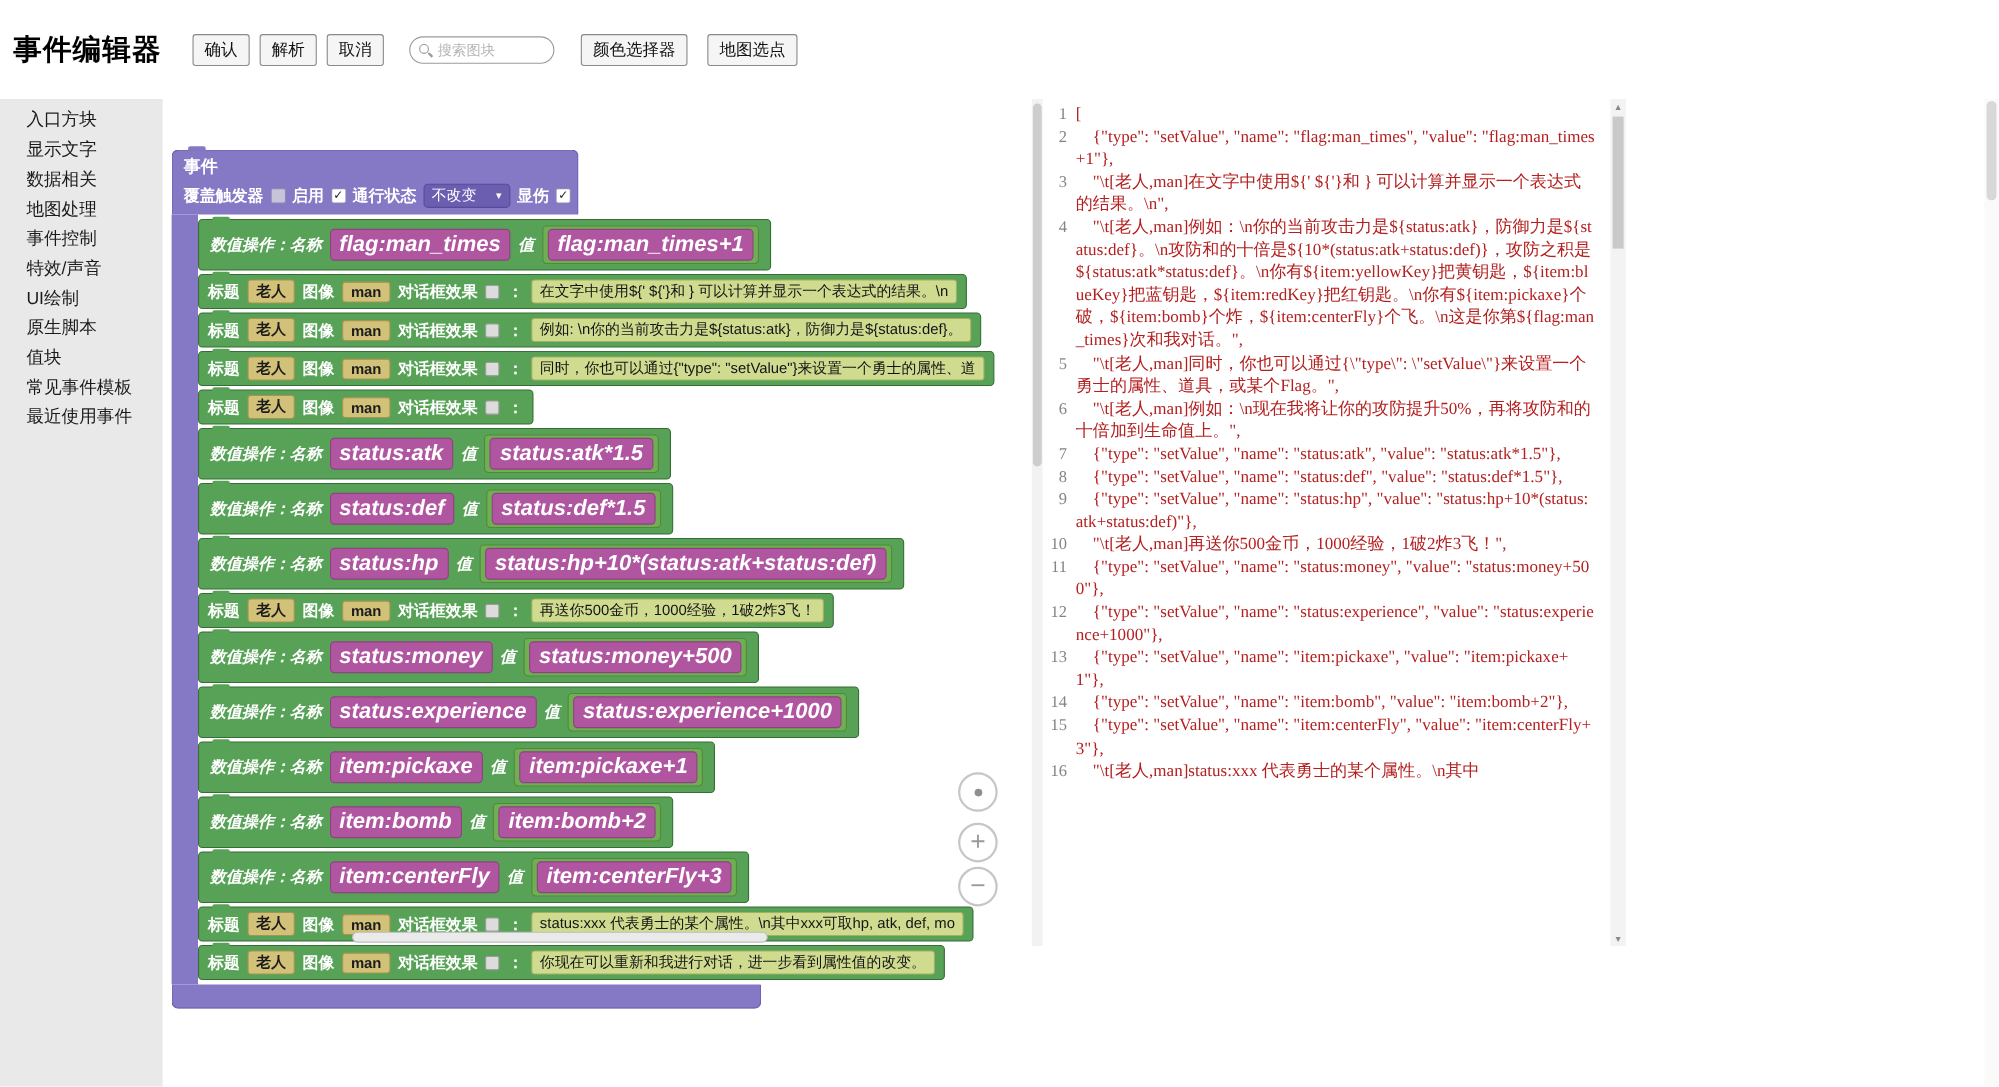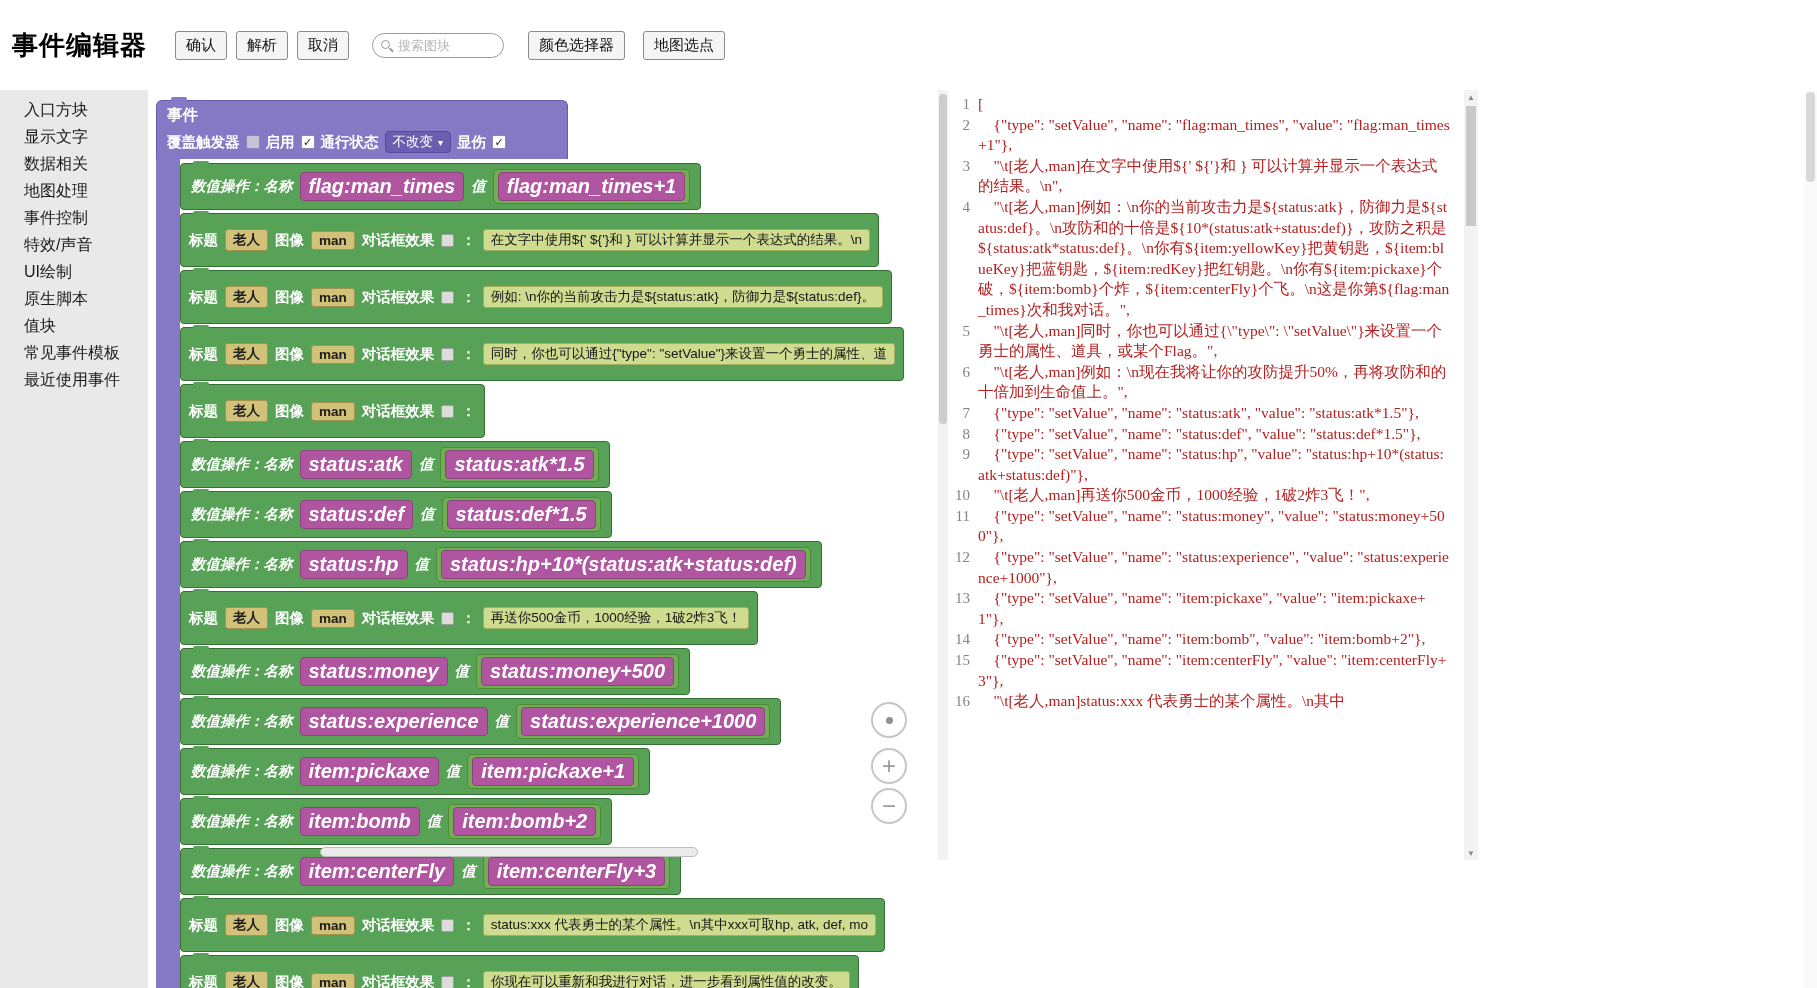--- a/index.html
+++ b/index.html
@@ -22,45 +22,45 @@
   .search-input { border:none; outline:none; width:96px; font-size:13px; font-family:inherit; background:transparent; color:#333; }
   .search-input::placeholder { color:#b5b5b5; }
 
   
   .sidebar { position:absolute; left:0; top:90px; width:148px; height:898px; background:#e9e9e9; padding-top:6px; }
   .sb-item { font-size:16px; color:#1a1a1a; padding:3px 0 3px 24px; line-height:21px; cursor:pointer; white-space:nowrap; }
 
   
   .canvas { position:absolute; left:148px; top:90px; width:790px; height:898px; background:#fff; overflow:hidden; }
   .event-block { position:absolute; left:8px; top:10px; }
-  .ev-head { width:412px; background:#8578c5; border:1px solid #6a5bae; border-bottom:none;
-             border-radius:6px 6px 0 0; padding:4px 10px 6px; position:relative; }
+  .ev-head { width:370px; background:#8578c5; border:1px solid #6a5bae; border-bottom:none;
+             border-radius:6px 6px 0 0; padding:4px 10px 6px; position:relative;margin-top:36px; }
   .ev-head::before { content:''; position:absolute; top:-4px; left:14px; width:16px; height:4px;
                      background:#8578c5; border-radius:2px 2px 0 0; }
   .ev-title { color:#fff; font-size:15.5px; font-weight:bold; margin-bottom:5px; }
   .ev-fields { display:flex; align-items:center; gap:6px; color:#fff; font-size:14.5px; font-weight:bold; white-space:nowrap; }
   .cb { display:inline-flex; align-items:center; justify-content:center; width:14px; height:14px;
         background:#c7c4da; border:1px solid #8d87b8; border-radius:2px; font-size:11px; line-height:1;
         color:#222; cursor:pointer; flex:0 0 auto; }
   .cb.on { background:#fff; }
-  .dd { display:inline-flex; align-items:center; gap:5px; background:#6b5db0; border:1px solid #584a9c;
+  .dd { display:inline-flex; align-items:center; gap:18px; background:#6b5db0; border:1px solid #584a9c;
         border-radius:4px; color:#fff; padding:1px 7px; font-size:13.5px; font-weight:normal; cursor:pointer; }
   .caret { font-size:10px; }
   .ev-body { position:relative; padding:4px 0 4px 24px; }
   .ev-body::before { content:''; position:absolute; left:0; top:0; bottom:0; width:24px; background:#8578c5; }
   .ev-children { display:flex; flex-direction:column; align-items:flex-start; gap:3px; }
   .ev-foot { width:536px; height:22px; background:#8578c5; border:1px solid #6a5bae; border-top:none;
              border-radius:0 0 6px 6px; }
 
   .blk { position:relative; display:flex; align-items:center; gap:7px; background:#57a257;
          border:1px solid #356f35; border-radius:4px; white-space:nowrap; cursor:pointer; }
   .blk::before { content:''; position:absolute; top:-3px; left:12px; width:16px; height:4px;
                  background:#57a257; border-radius:2px 2px 0 0; }
   .blk.sv { padding:5px 10px;font-style:italic; }
-  .blk.dg { padding:15px 8px; }
+  .blk.dg { padding:4px 8px; }
   .blabel { color:#fff; font-size:14.5px; font-weight:bold; }
   .pill { background:#b0559f; border:1px solid #8d4380; border-radius:4px; color:#fff;
           font-size:20px; font-weight:bold; padding:2px 8px; }
   .shadow { background:#6fae53; border:1px solid #4f8a38; border-radius:4px; padding:2px 4px; display:inline-flex; }
   .tanfield { background:#d2c179; border:1px solid #a3954f; border-radius:3px; color:#1c1c1c;
               font-size:13.5px; font-weight:bold; padding:1px 7px; }
   .cb.dgcb { background:#dcdcdc; border:1px solid #9e9e9e; width:13px; height:13px; }
   .txtfield { background:#cfdc90; border:1px solid #a4b05f; border-radius:3px; color:#141414;
               font-size:13.5px; padding:1px 7px; }
 

